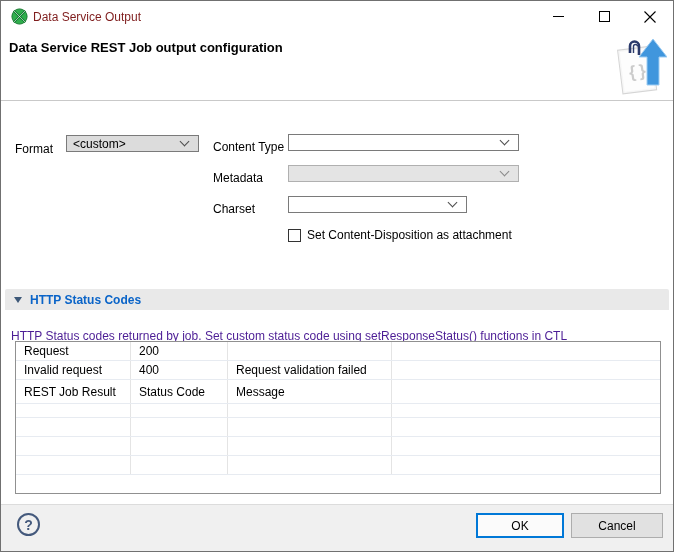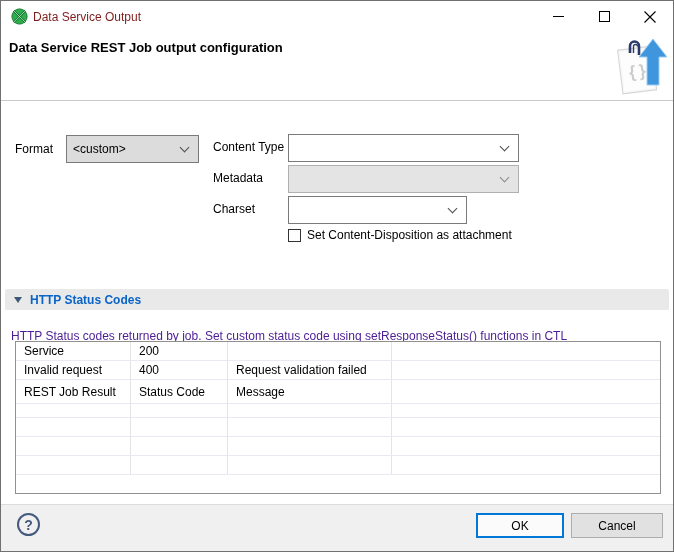--- a/index.html
+++ b/index.html
@@ -27,21 +27,21 @@
   .header-title{position:absolute;left:8px;top:8px;font-size:13px;font-weight:bold;color:#000;}
   .header-art{position:absolute;right:6px;top:3px;width:60px;height:64px;}
   
   .section-bar{position:absolute;left:0;top:101px;right:0;height:23px;background:var(--bar-gray);border-bottom:1px solid #dedede;}
   .section-bar .label{position:absolute;left:10px;top:4px;font-weight:bold;font-size:12px;color:#1a1a1a;}
   .form-label{position:absolute;font-size:12px;color:#000;}
   .lbl-format{left:14px;top:141px;}
   .lbl-content-type{left:212px;top:139px;}
   .lbl-metadata{left:212px;top:170px;}
   .lbl-charset{left:212px;top:201px;}
-  .combo{position:absolute;height:28px;border:1px solid var(--border-gray);background:#fff;display:flex;align-items:center;cursor:default;}
+  .combo{position:absolute;height:17px;border:1px solid var(--border-gray);background:#fff;display:flex;align-items:center;cursor:default;}
   .combo .combo-value{flex:1;padding:0 6px;font-size:12px;white-space:nowrap;overflow:hidden;}
   .chevron{width:7px;height:7px;border-right:1.5px solid #4d4d4d;border-bottom:1.5px solid #4d4d4d;transform:rotate(45deg);margin:-4px 10px 0 0;flex:none;}
   .combo.readonly{background:#dcdcdc;}
   .combo.disabled{background:#e4e4e4;border-color:#b0b0b0;}
   .combo.disabled .chevron{border-color:#8a8a8a;}
   .cmb-format{left:65px;top:134px;width:133px;}
   .cmb-content-type{left:287px;top:133px;width:231px;}
   .cmb-metadata{left:287px;top:164px;width:231px;}
   .cmb-charset{left:287px;top:195px;width:179px;}
   .checkbox-row{position:absolute;left:287px;top:227px;display:flex;align-items:center;cursor:default;}
@@ -149,21 +149,21 @@
   <div class="http-desc">HTTP Status codes returned by job. Set custom status code using setResponseStatus() functions in CTL</div>
 
   <div class="status-table">
       <div class="tr header">
         <div class="td c0">REST Job Result</div>
         <div class="td c1">Status Code</div>
         <div class="td c2">Message</div>
         <div class="td c3"></div>
       </div>
       <div class="tr">
-        <div class="td c0">Service</div>
+        <div class="td c0">Request</div>
         <div class="td c1">200</div>
         <div class="td c2"></div>
         <div class="td c3"></div>
       </div>
       <div class="tr">
         <div class="td c0">Invalid request</div>
         <div class="td c1">400</div>
         <div class="td c2">Request validation failed</div>
         <div class="td c3"></div>
       </div>

